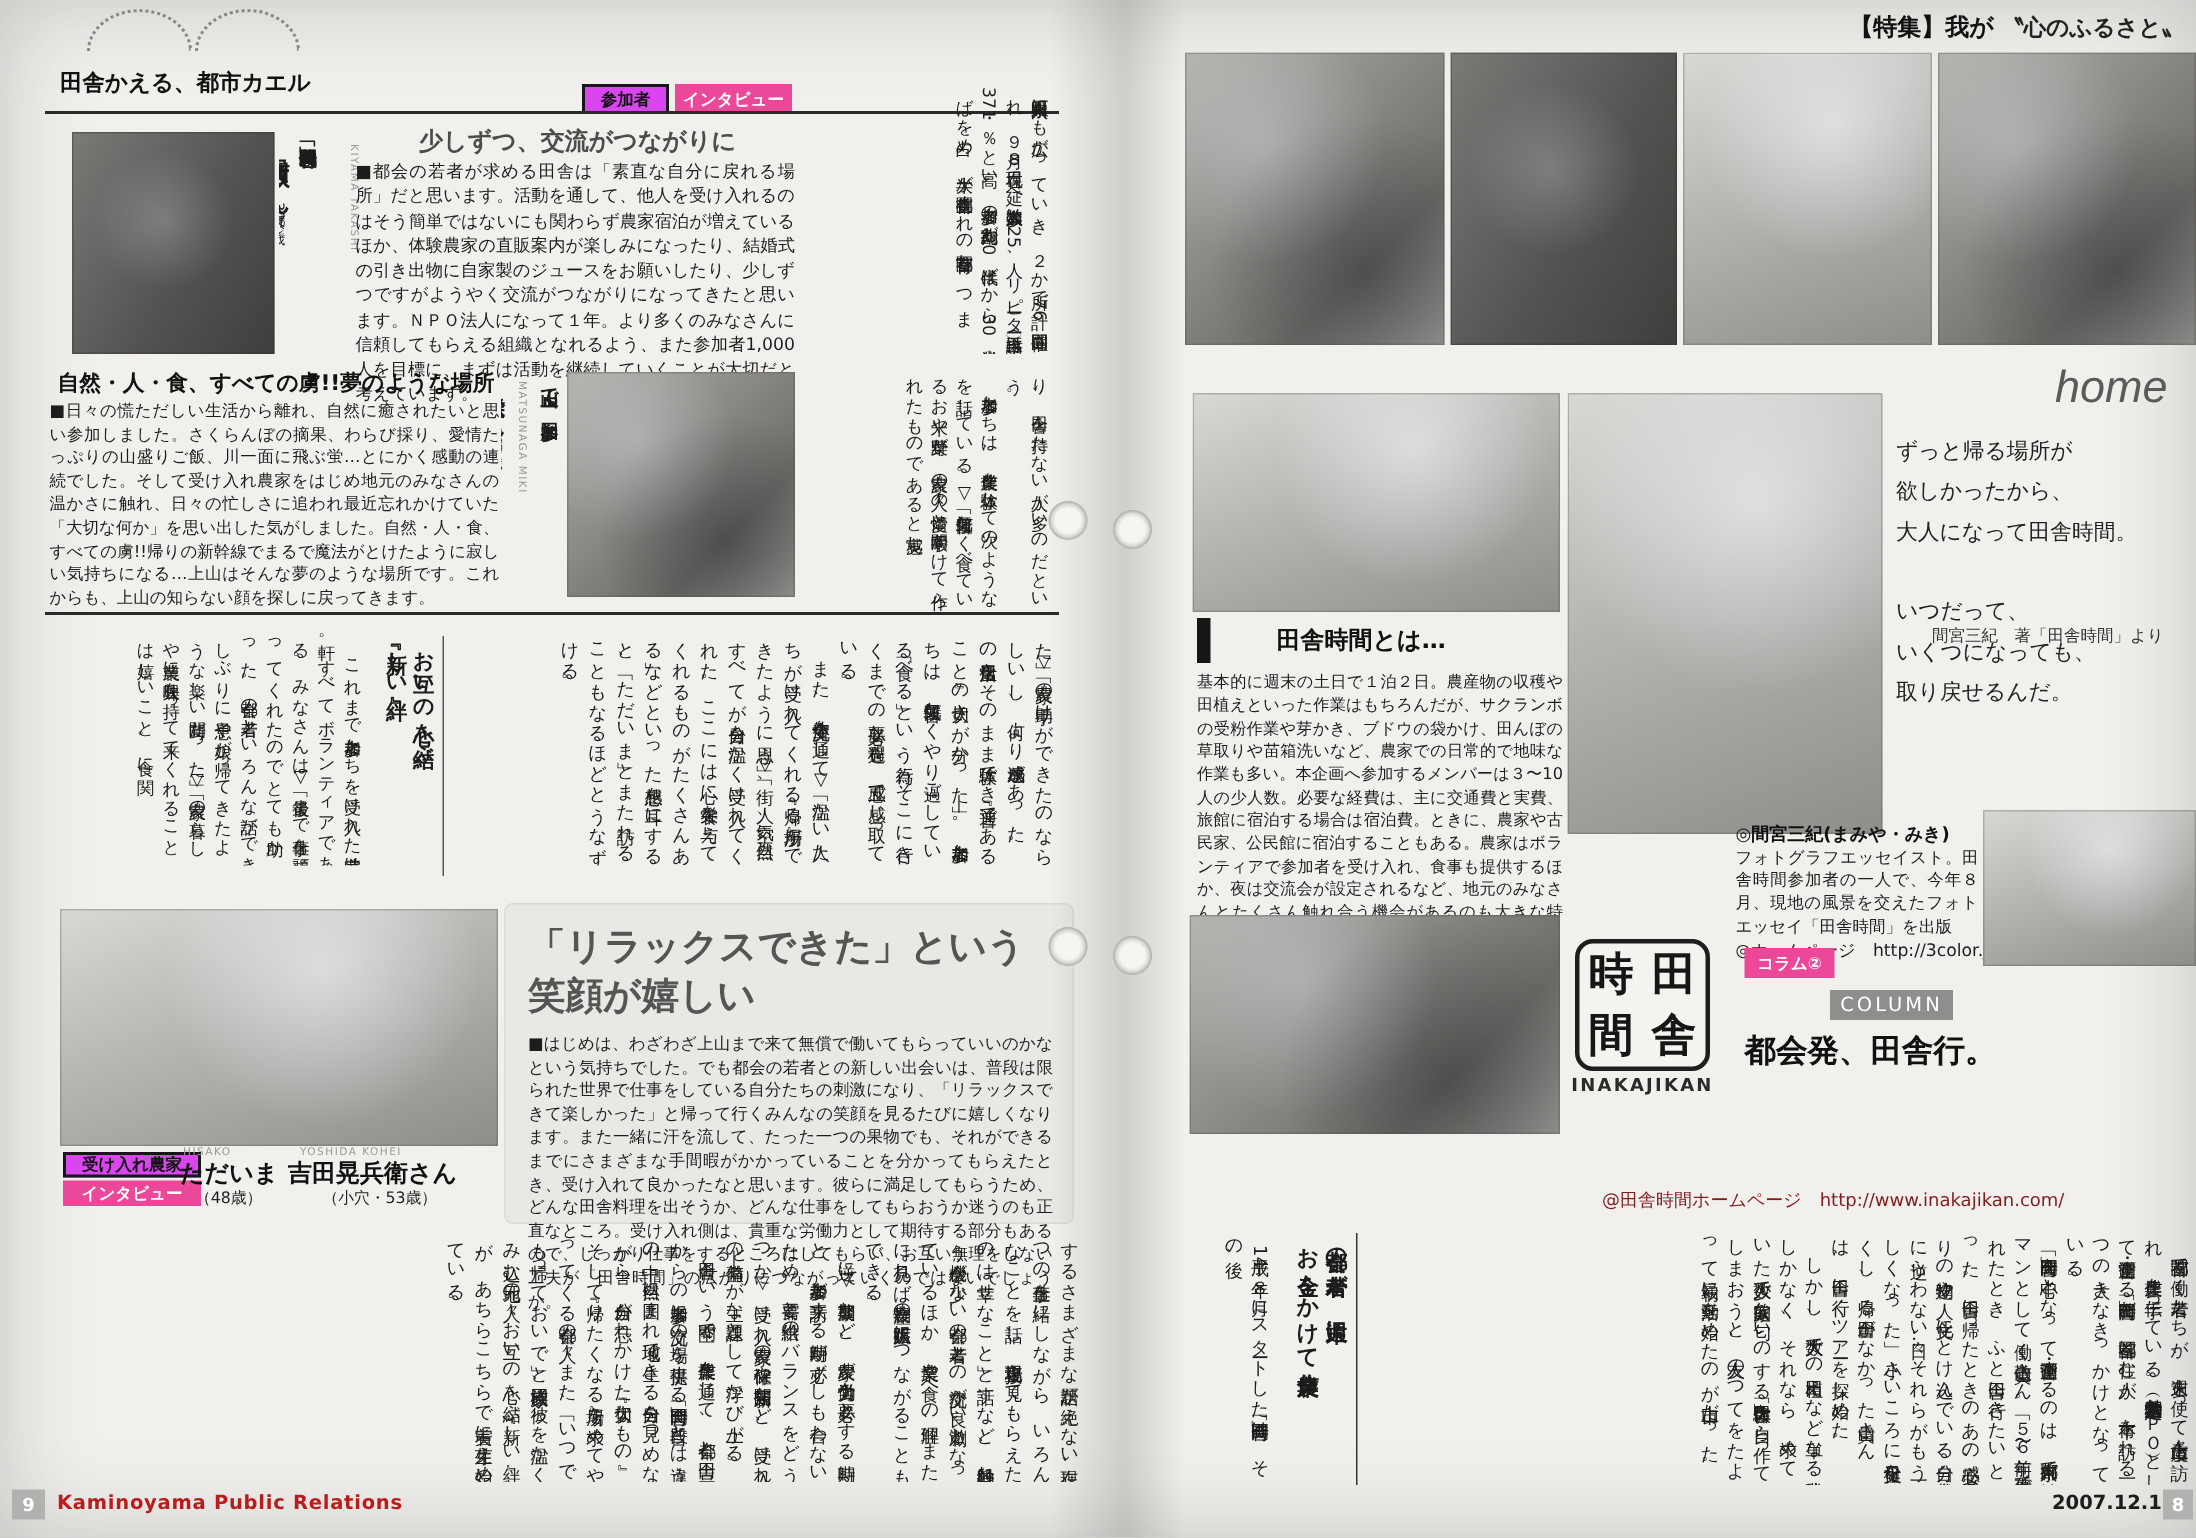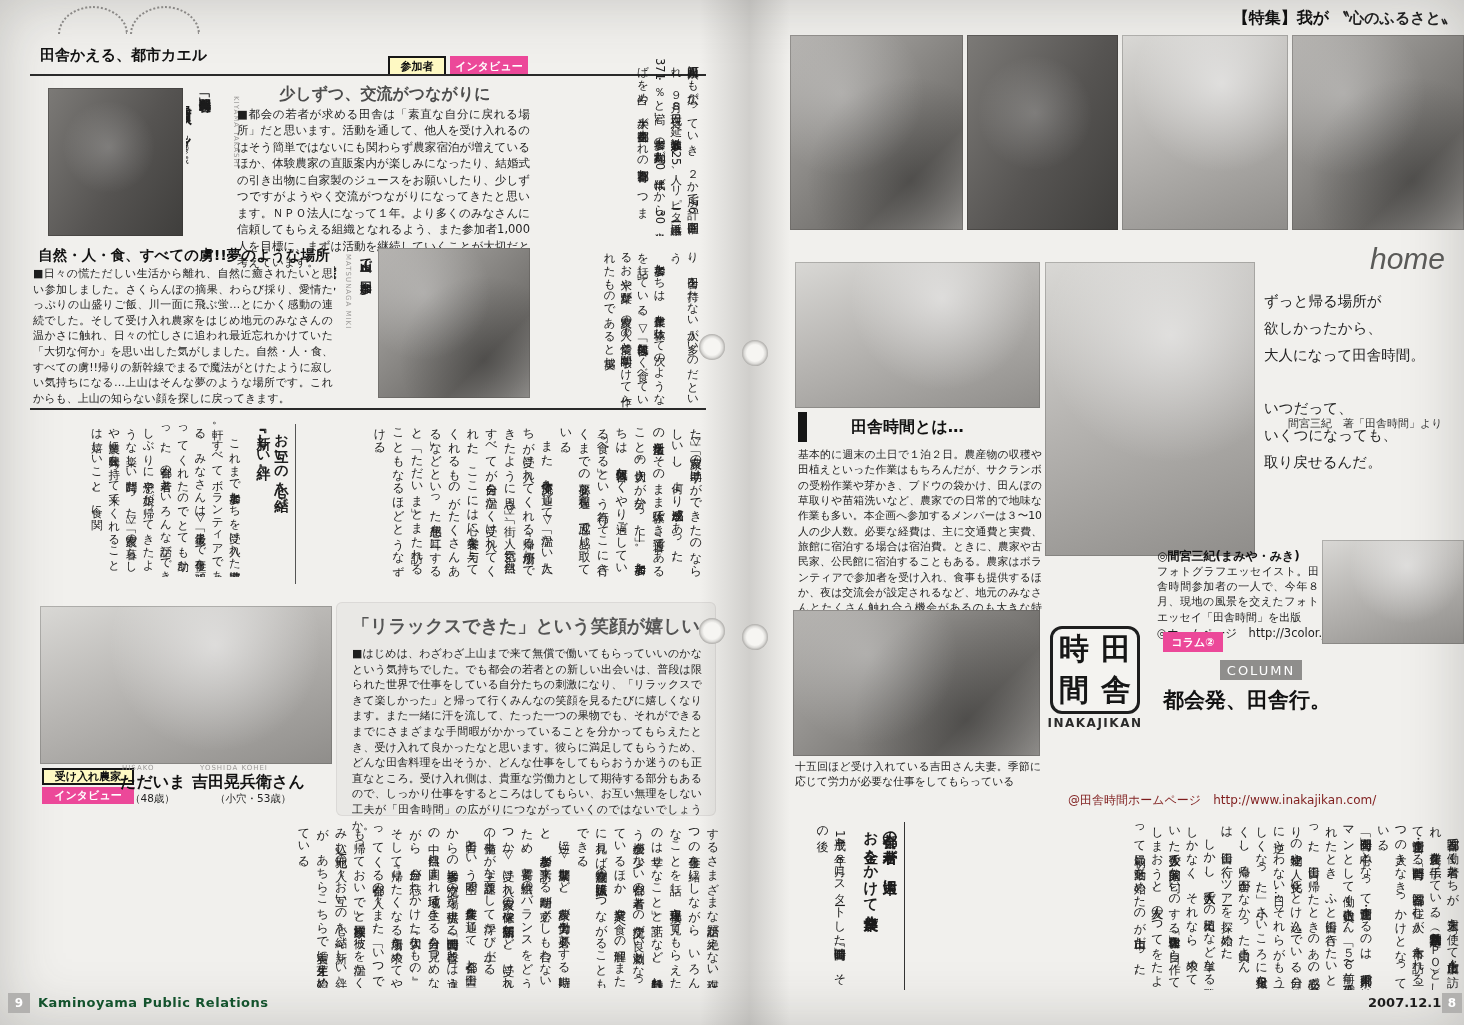--- a/index.html
+++ b/index.html
@@ -16,21 +16,21 @@
       radial-gradient(circle at 60% 25%, rgba(255,255,255,.5), rgba(0,0,0,0) 50%),
       linear-gradient(160deg,#d9d8d5 0%,#b7b5b2 45%,#8f8d8a 100%);
       box-shadow:0 0 0 1px rgba(80,78,75,.3) inset;}
   .photo.dark{background:
       radial-gradient(circle at 45% 40%, rgba(255,255,255,.2), rgba(0,0,0,0) 40%),
       linear-gradient(120deg,#7c7a77 0%,#565452 55%,#3f3e3c 100%);
       box-shadow:0 0 0 1px rgba(50,48,45,.4) inset;}
   .vtext{writing-mode:vertical-rl;text-orientation:mixed;white-space:pre-line;overflow:hidden;color:#1c1c1c;}
   .hbody{white-space:pre-line;text-align:justify;color:#1d1d1d;}
   .tag-black{background:#ec4899;color:#fff;font-weight:bold;display:flex;align-items:center;justify-content:center;}
-  .tag-white{background:#fef9c3;color:#111;border:2px solid #161616;font-weight:bold;display:flex;align-items:center;justify-content:center;box-sizing:border-box;}
+  .tag-white{background:#d946ef;color:#111;border:2px solid #161616;font-weight:bold;display:flex;align-items:center;justify-content:center;box-sizing:border-box;}
   .rule{background:#2a2a2a;}
   .arc{border:2px dotted #8a8886;border-bottom:none;border-radius:50% 50% 0 0/100% 100% 0 0;background:transparent;}
   .hole{border-radius:50%;background:radial-gradient(circle,#f6f5f2 45%,#dddcd9 58%,#9e9c99 75%,rgba(0,0,0,0) 82%);}
   .romaji{color:#9a9896;font-size:7px;letter-spacing:1px;}
   .serif{font-family:Liberation Sans, sans-serif;}
   .gutter{background:linear-gradient(90deg,rgba(0,0,0,0) 0%,rgba(90,88,85,.18) 45%,rgba(90,88,85,.22) 55%,rgba(0,0,0,0) 100%);}
 </style>
 </head>
 <body>
 
@@ -87,30 +87,30 @@
 
   <div class="abs romaji" style="left:122px;top:764px;">HISAKO</div>
   <div class="abs" style="left:120px;top:772px;font-size:16px;font-weight:bold;color:#111;">ただいま</div>
   <div class="abs" style="left:130px;top:792px;font-size:10.5px;color:#222;">（48歳）</div>
 
   <div class="abs romaji" style="left:200px;top:764px;">YOSHIDA KOHEI</div>
   <div class="abs" style="left:192px;top:772px;font-size:16px;font-weight:bold;color:#111;">吉田晃兵衛さん</div>
   <div class="abs" style="left:215px;top:792px;font-size:10.5px;color:#222;">（小穴・53歳）</div>
 
   <div class="abs" style="left:336px;top:602px;width:380px;height:214px;background:#e9e8e5;border-radius:6px;box-shadow:0 0 0 1px rgba(120,118,115,.12) inset;">
-    <div style="margin:12px 14px 0 16px;font-size:18px;font-weight:bold;color:#555;">「リラックスできた」という笑顔が嬉しい</div>
+    <div style="margin:12px 14px 0 16px;font-size:25px;font-weight:bold;color:#555;">「リラックスできた」という笑顔が嬉しい</div>
     <div class="hbody" style="margin:8px 14px 0 16px;font-size:11px;line-height:1.42;">■はじめは、わざわざ上山まで来て無償で働いてもらっていいのかなという気持ちでした。でも都会の若者との新しい出会いは、普段は限られた世界で仕事をしている自分たちの刺激になり、「リラックスできて楽しかった」と帰って行くみんなの笑顔を見るたびに嬉しくなります。また一緒に汗を流して、たった一つの果物でも、それができるまでにさまざまな手間暇がかかっていることを分かってもらえたとき、受け入れて良かったなと思います。彼らに満足してもらうため、どんな田舎料理を出そうか、どんな仕事をしてもらおうか迷うのも正直なところ。受け入れ側は、貴重な労働力として期待する部分もあるので、しっかり仕事をするところはしてもらい、お互い無理をしない工夫が「田舎時間」の広がりにつながっていくのではないでしょうか。</div>
   </div>
 
   <div class="abs vtext" style="left:34px;top:820px;width:688px;height:168px;font-size:12px;line-height:1.55;">するさまざまな話題が絶えない現在、一つの仕事を一緒にしながら、いろんなことを話し、直接現場を見てもらえたのは幸せなこと」と話すなど、普段触れ合う機会が少ない都会の若者との交流が良い刺激となっているほか、農業や食への理解、また長期的に見れば農産物の販路拡大につながることも期待できる。
 　逆に▽農繁期など、農家が労働力を必要とする時期と、参加者が来訪する時期が必ずしも合わないため、需要と供給のバランスをどう保つか▽受け入れ農家の確保や新規開拓など、受け入れ体制の整備―が主な課題として浮かび上がる。
 　田舎という空間で、農作業を通じて、都会と田舎、両方からの参加者に交流の場を提供する「田舎時間」。普段とは違う日常の中、自然に囲まれ地域で生きる自分を見つめながら、自分が忘れかけた『大切なもの』、そして『帰りたくなる場所』を求めてやってくる都会の人々。また、「いつでも帰っておいで」と家族同様、彼らを温かく包み込む地元の人々。お互いの心を結ぶ『新しい絆』が、あちらこちらで着実に芽生え始めている。</div>
 
   <div class="abs" style="left:8px;top:993px;width:22px;height:20px;background:#b2b1af;color:#fff;font-weight:bold;font-size:12px;display:flex;align-items:center;justify-content:center;">9</div>
-  <div class="abs" style="left:38px;top:995px;font-size:13px;font-weight:bold;color:#14532d;letter-spacing:.5px;">Kaminoyama Public Relations</div>
+  <div class="abs" style="left:38px;top:995px;font-size:13px;font-weight:bold;color:#b91c1c;letter-spacing:.5px;">Kaminoyama Public Relations</div>
 
   <div class="abs gutter" style="left:700px;top:0;width:90px;height:1025px;"></div>
   <div class="abs hole" style="left:699px;top:334px;width:26px;height:26px;"></div>
   <div class="abs hole" style="left:742px;top:340px;width:26px;height:26px;"></div>
   <div class="abs hole" style="left:699px;top:618px;width:26px;height:26px;"></div>
   <div class="abs hole" style="left:742px;top:624px;width:26px;height:26px;"></div>
 
   <div class="abs" style="left:1000px;top:8px;width:456px;text-align:right;">
     <span style="font-size:16px;font-weight:bold;color:#111;margin-left:36px;">【特集】我が</span>
     <span class="serif" style="font-size:15px;font-weight:bold;color:#222;">〝心のふるさと〟</span>
@@ -154,21 +154,20 @@
     <span style="font-size:30px;font-weight:bold;color:#161616;">舎</span>
   </div>
   <div class="abs" style="left:1044px;top:716px;width:102px;text-align:center;font-size:12px;font-weight:bold;letter-spacing:1.5px;color:#2a2a2a;">INAKAJIKAN</div>
 
   <div class="abs tag-black" style="left:1163px;top:632px;width:60px;height:20px;font-size:11px;">コラム②</div>
   <div class="abs" style="left:1220px;top:660px;width:82px;height:20px;background:#8f8e8c;color:#fff;font-size:13px;letter-spacing:2px;display:flex;align-items:center;justify-content:center;">COLUMN</div>
   <div class="abs" style="left:1163px;top:686px;font-size:21px;font-weight:bold;color:#111;">都会発、田舎行。</div>
   <div class="abs" style="left:1068px;top:792px;font-size:12px;color:#7f1d1d;">@田舎時間ホームページ　http://www.inakajikan.com/</div>
 
   <div class="abs photo" style="left:793px;top:610px;width:247px;height:146px;"></div>
-  <div class="abs hbody" style="left:795px;top:760px;width:246px;font-size:10.8px;line-height:1.35;">十五回ほど受け入れている吉田さん夫妻。季節に応じて労力が必要な仕事をしてもらっている</div>
 
   <div class="abs vtext" style="left:905px;top:818px;width:556px;height:172px;font-size:12px;line-height:1.45;">　首都圏で働く若者たちが、週末を使って度々上山市を訪れ、農作業を手伝っている。特定非営利活動法人（ＮＰＯ）として企画・運営する「田舎時間」だ。首都圏に住む人が、本市を訪れる一つの大きなきっかけとなっている。
 　「田舎時間」を中心となって企画・運営するのは、東京都内で商社マンとして働く貴山敬さん。「５〜６年前、仕事で疲れたとき、ふと田舎に行きたいと思った。田舎に帰ったときのあの安心感、周りの建物や人、文化にとけ込んでいる自分、自然に逆らわない日々…それらがもう一度欲しくなった」。小さいころに祖父母を亡くし、帰る田舎がなかった貴山さんは、田舎に行くツアーを探し始めた。
 　しかし、大人数での田植えなど単なる農業体験しかなく、それなら、求めていた少人数で家庭的な匂いのする「田舎体験」を自ら作ってしまおうと、友人のつてをたよって最初に活動を始めたのが上山市だった。</div>
   <div class="abs vtext" style="left:853px;top:822px;width:46px;height:168px;font-size:14.5px;font-weight:bold;border-right:1px solid #333;padding-right:5px;">都会の若者が、週末に
 お金をかけて農作業</div>
   <div class="abs vtext" style="left:800px;top:818px;width:48px;height:172px;font-size:12px;line-height:1.45;">　平成14年８月にスタートした「田舎時間」は、その後、</div>
 
   <div class="abs" style="left:1368px;top:995px;font-size:13px;font-weight:bold;color:#1d1d1d;">2007.12.1</div>
   <div class="abs" style="left:1442px;top:993px;width:20px;height:20px;background:#b2b1af;color:#fff;font-weight:bold;font-size:12px;display:flex;align-items:center;justify-content:center;">8</div>

